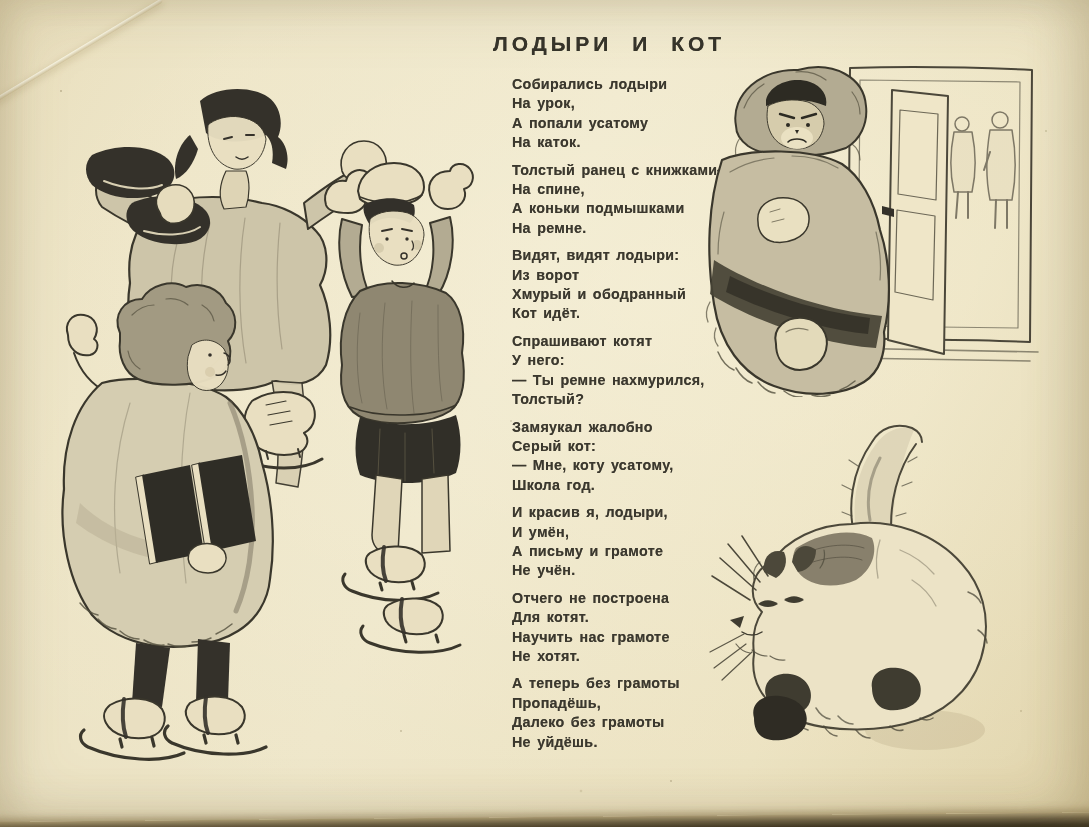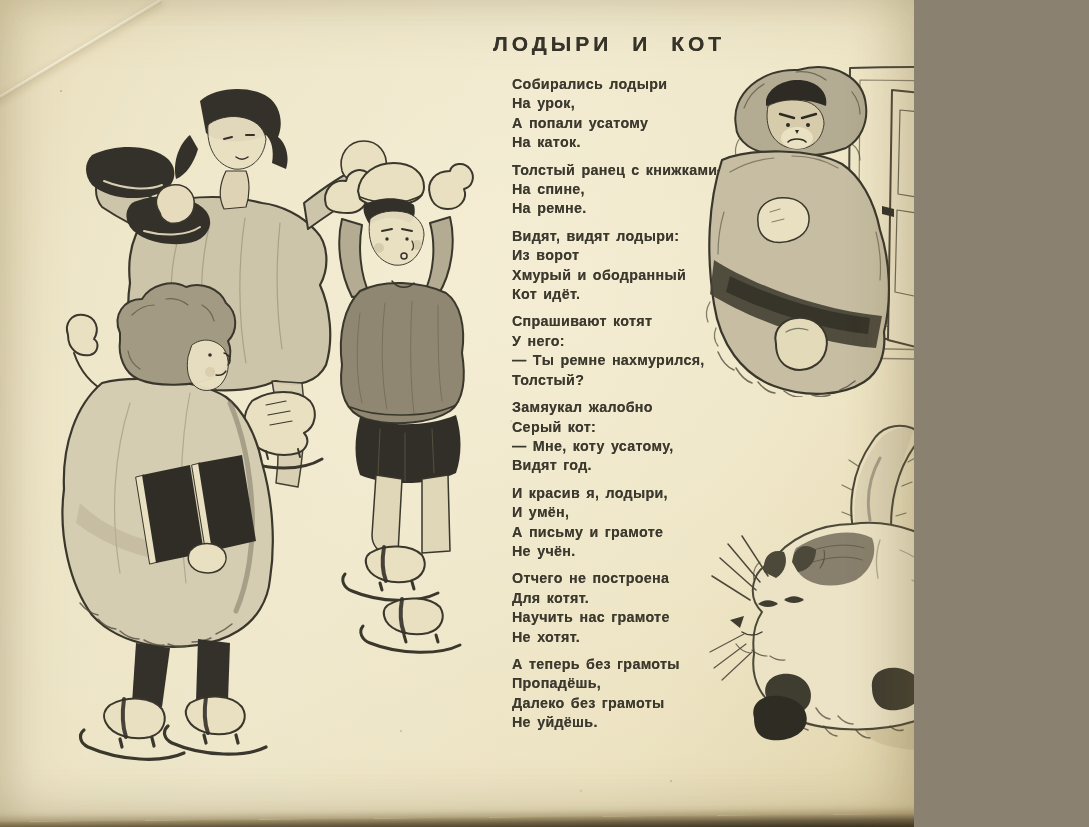--- a/index.html
+++ b/index.html
@@ -1,18 +1,18 @@
 <!DOCTYPE html>
 <html><head>
 <meta charset="utf-8">
 <style>
   html,body{margin:0;padding:0;background:#8a8170;}
   .page{
     position:relative;
-    width:914px;height:827px;
+    width:1089px;height:827px;
     overflow:hidden;
     font-family:"Liberation Sans", sans-serif;
     background:
       radial-gradient(140% 120% at 60% 35%, rgba(255,252,235,0.35), rgba(0,0,0,0) 60%),
       linear-gradient(115deg,#e7dcb9 0%,#ece3c4 18%,#eee6c9 45%,#ebe1bf 75%,#e0d3aa 100%);
   }
   .vignette{
     position:absolute;inset:0;pointer-events:none;
     box-shadow:inset 0 0 70px rgba(120,100,55,0.20), inset -20px -16px 45px rgba(120,100,55,0.16), inset 14px 0 30px rgba(120,100,55,0.10);
   }
@@ -64,39 +64,40 @@
   <div class="poem">
     <div class="stanza">
       <span class="line">Собирались лодыри</span>
       <span class="line">На урок,</span>
       <span class="line">А попали усатому</span>
       <span class="line">На каток.</span>
     </div>
     <div class="stanza">
       <span class="line">Толстый ранец с книжками—</span>
       <span class="line">На спине,</span>
+      <span class="line">А коньки подмышками</span>
       <span class="line">На ремне.</span>
     </div>
     <div class="stanza">
       <span class="line">Видят, видят лодыри:</span>
       <span class="line">Из ворот</span>
       <span class="line">Хмурый и ободранный</span>
       <span class="line">Кот идёт.</span>
     </div>
     <div class="stanza">
       <span class="line">Спрашивают котят</span>
       <span class="line">У него:</span>
       <span class="line">— Ты ремне нахмурился,</span>
       <span class="line">Толстый?</span>
     </div>
     <div class="stanza">
       <span class="line">Замяукал жалобно</span>
       <span class="line">Серый кот:</span>
       <span class="line">— Мне, коту усатому,</span>
-      <span class="line">Видят год.</span>
+      <span class="line">Школа год.</span>
     </div>
     <div class="stanza">
       <span class="line">И красив я, лодыри,</span>
       <span class="line">И умён,</span>
       <span class="line">А письму и грамоте</span>
       <span class="line">Не учён.</span>
     </div>
     <div class="stanza">
       <span class="line">Отчего не построена</span>
       <span class="line">Для котят.</span>

